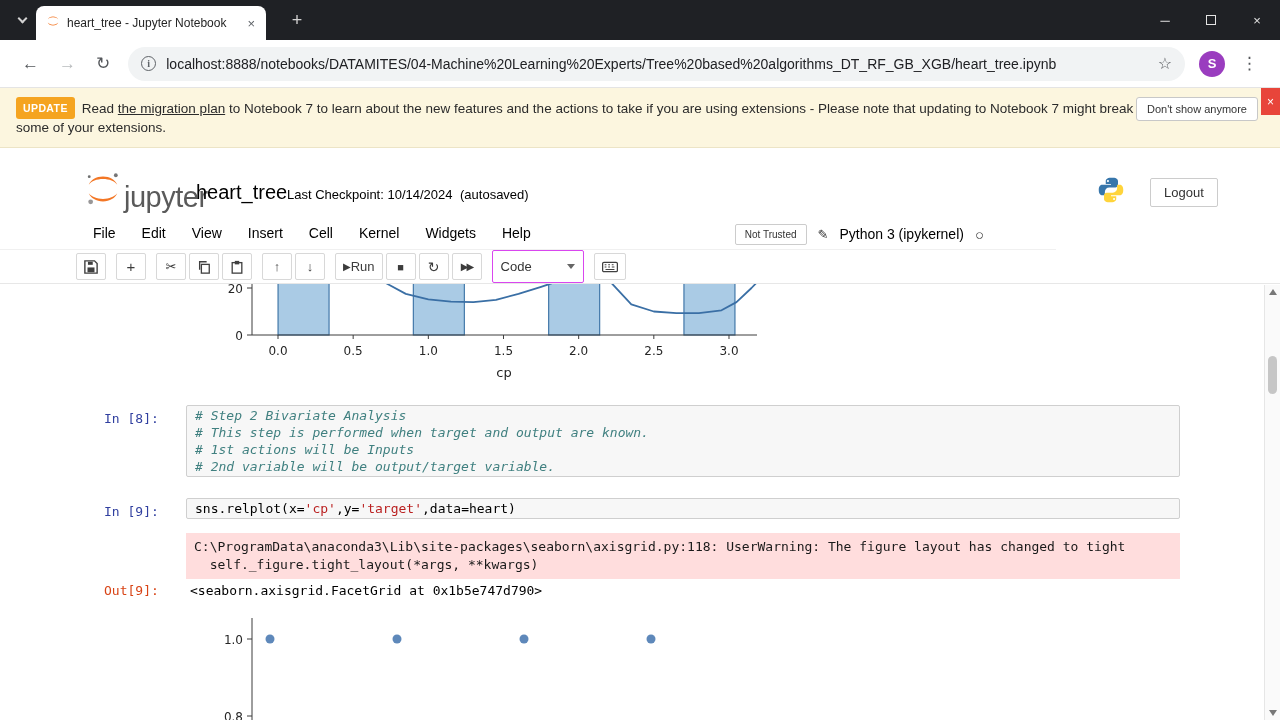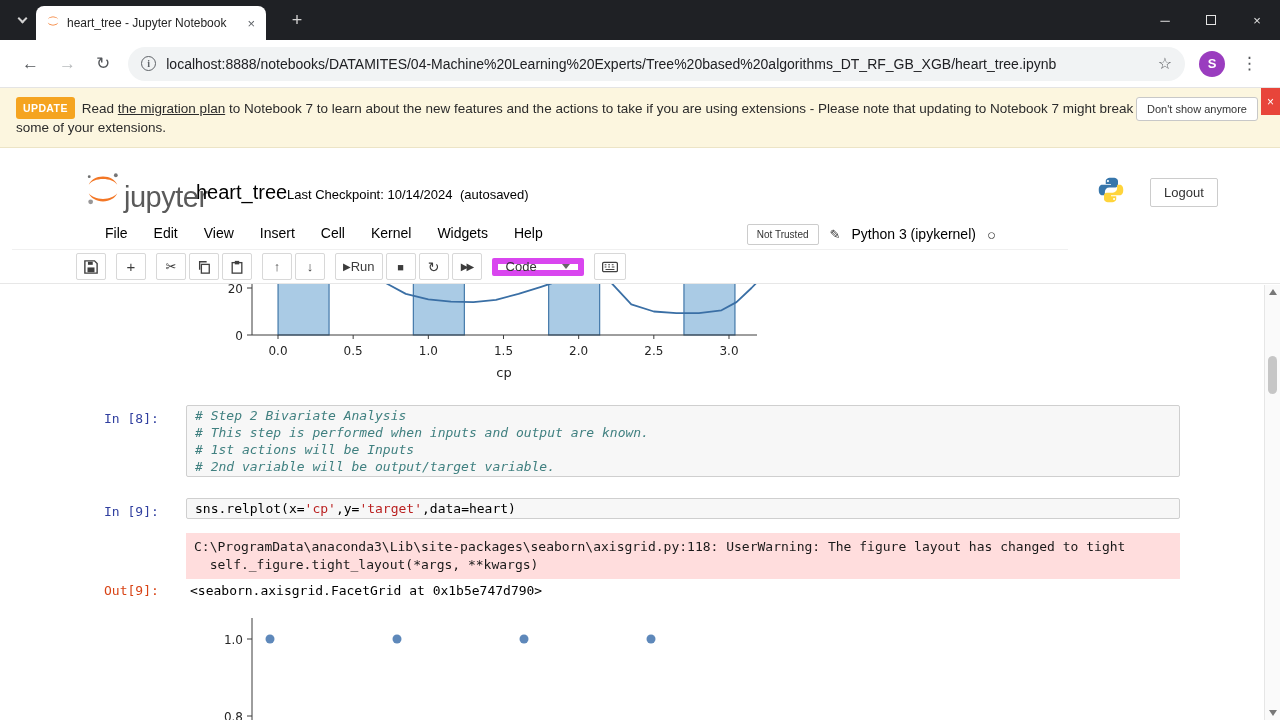--- a/index.html
+++ b/index.html
@@ -49,21 +49,21 @@
   .logo{position:absolute;left:84px;top:22px;display:flex;align-items:flex-end}
   .wordmark{font-size:29px;color:#5a5a5a;letter-spacing:-.5px;margin-left:2px;line-height:.95}
   .nbtitle{position:absolute;left:196px;top:33px;font-size:20px;color:#000}
   .checkpoint{position:absolute;left:287px;top:39px;font-size:13px;color:#000}
   .autosave{position:absolute;left:460px;top:39px;font-size:13px;color:#000}
   .pylogo{position:absolute;left:1097px;top:28px}
   .logout{position:absolute;left:1150px;top:30px;background:#fff;border:1px solid #ccc;border-radius:2px;
           font-size:13px;color:#333;padding:6px 13px;font-family:inherit}
 
   
-  .menubar{position:absolute;left:12px;top:218px;width:1056px;height:32px;background:#fff;border-bottom:1px solid #f0f0f0}
+  .menubar{position:absolute;left:0;top:218px;width:1056px;height:32px;background:#fff;border-bottom:1px solid #f0f0f0}
   .menu-items{display:flex;padding-left:80px}
   .menu-item{padding:7px 13px;font-size:14px;color:#000}
   .menu-right{position:absolute;right:72px;top:0;height:32px;display:flex;align-items:center;gap:11px}
   .nt{border:1px solid #ccc;background:#fff;border-radius:2px;font-size:10px;color:#333;padding:4px 9px;font-family:inherit}
   .pencil{font-size:13px;color:#333}
   .kernelname{font-size:14px;color:#000}
   .kstatus{font-size:15px;color:#444}
 
   
   .toolbar{position:absolute;left:0;top:250px;width:1280px;height:34px;background:#fff;display:flex;align-items:center;
@@ -71,21 +71,21 @@
   .tbtn{height:27px;min-width:30px;background:#fff;border:1px solid #d8d8d8;border-radius:2px;display:flex;
         align-items:center;justify-content:center;margin-right:3px;font-size:13px;color:#3c3c3c;padding:0 7px;font-family:inherit}
   .tgap{width:7px}
   .gplay{font-size:10px}
   .gstop{font-size:11px}
   .garr{font-size:13px}
   .gplus{font-size:15px}
   .gref{font-size:14px}
   .gff{font-size:10px;letter-spacing:-2px}
   .run-label{}
-  .cellsel{width:92px;height:18px;border:6px solid #d946ef;border-radius:2px;display:flex;align-items:center;
+  .cellsel{width:92px;height:33px;border:1px solid #d946ef;border-radius:2px;display:flex;align-items:center;
            padding:0 8px;font-size:13px;color:#333;margin-right:3px;background:#fff}
   .caret{margin-left:auto;width:0;height:0;border-left:4px solid transparent;border-right:4px solid transparent;border-top:5px solid #666}
 
   
   .prompt{position:absolute;left:104px;width:68px;text-align:left;font:13px "DejaVu Sans Mono",monospace;color:#303f9f}
   .prompt.out{color:#d84315}
   .codebox{position:absolute;left:186px;width:994px;background:#f7f7f7;border:1px solid #cfcfcf;border-radius:2px;
            padding:1px 8px;font:13px/17px "DejaVu Sans Mono",monospace;color:#000}
   .code-line{white-space:pre}
   .comment{color:#408080;font-style:italic}
@@ -281,21 +281,21 @@
       <text x="243" y="339.5" class="ctick" text-anchor="end">0</text>
       <line x1="247" y1="288" x2="252" y2="288" class="spine"></line>
       <text x="243" y="292.5" class="ctick" text-anchor="end">20</text>
       <text x="504" y="377" class="clabel" text-anchor="middle">cp</text>
     </svg>
 
   <div class="prompt" style="top:411px">In [8]:</div>
   <div class="codebox" style="top:405px">
     <div>
         <div class="code-line comment"># Step 2 Bivariate Analysis</div>
-        <div class="code-line comment"># This step is performed when inputs and output are known.</div>
+        <div class="code-line comment"># This step is performed when target and output are known.</div>
         <div class="code-line comment"># 1st actions will be Inputs</div>
         <div class="code-line comment"># 2nd variable will be output/target variable.</div>
       </div>
   </div>
 
   <div class="prompt" style="top:504px">In [9]:</div>
   <div class="codebox" style="top:498px">
     <div class="code-line"><span class="tok-code">sns.relplot(x=</span><span class="tok-str">'cp'</span><span class="tok-code">,y=</span><span class="tok-str">'target'</span><span class="tok-code">,data=heart)</span></div>
   </div>
 

